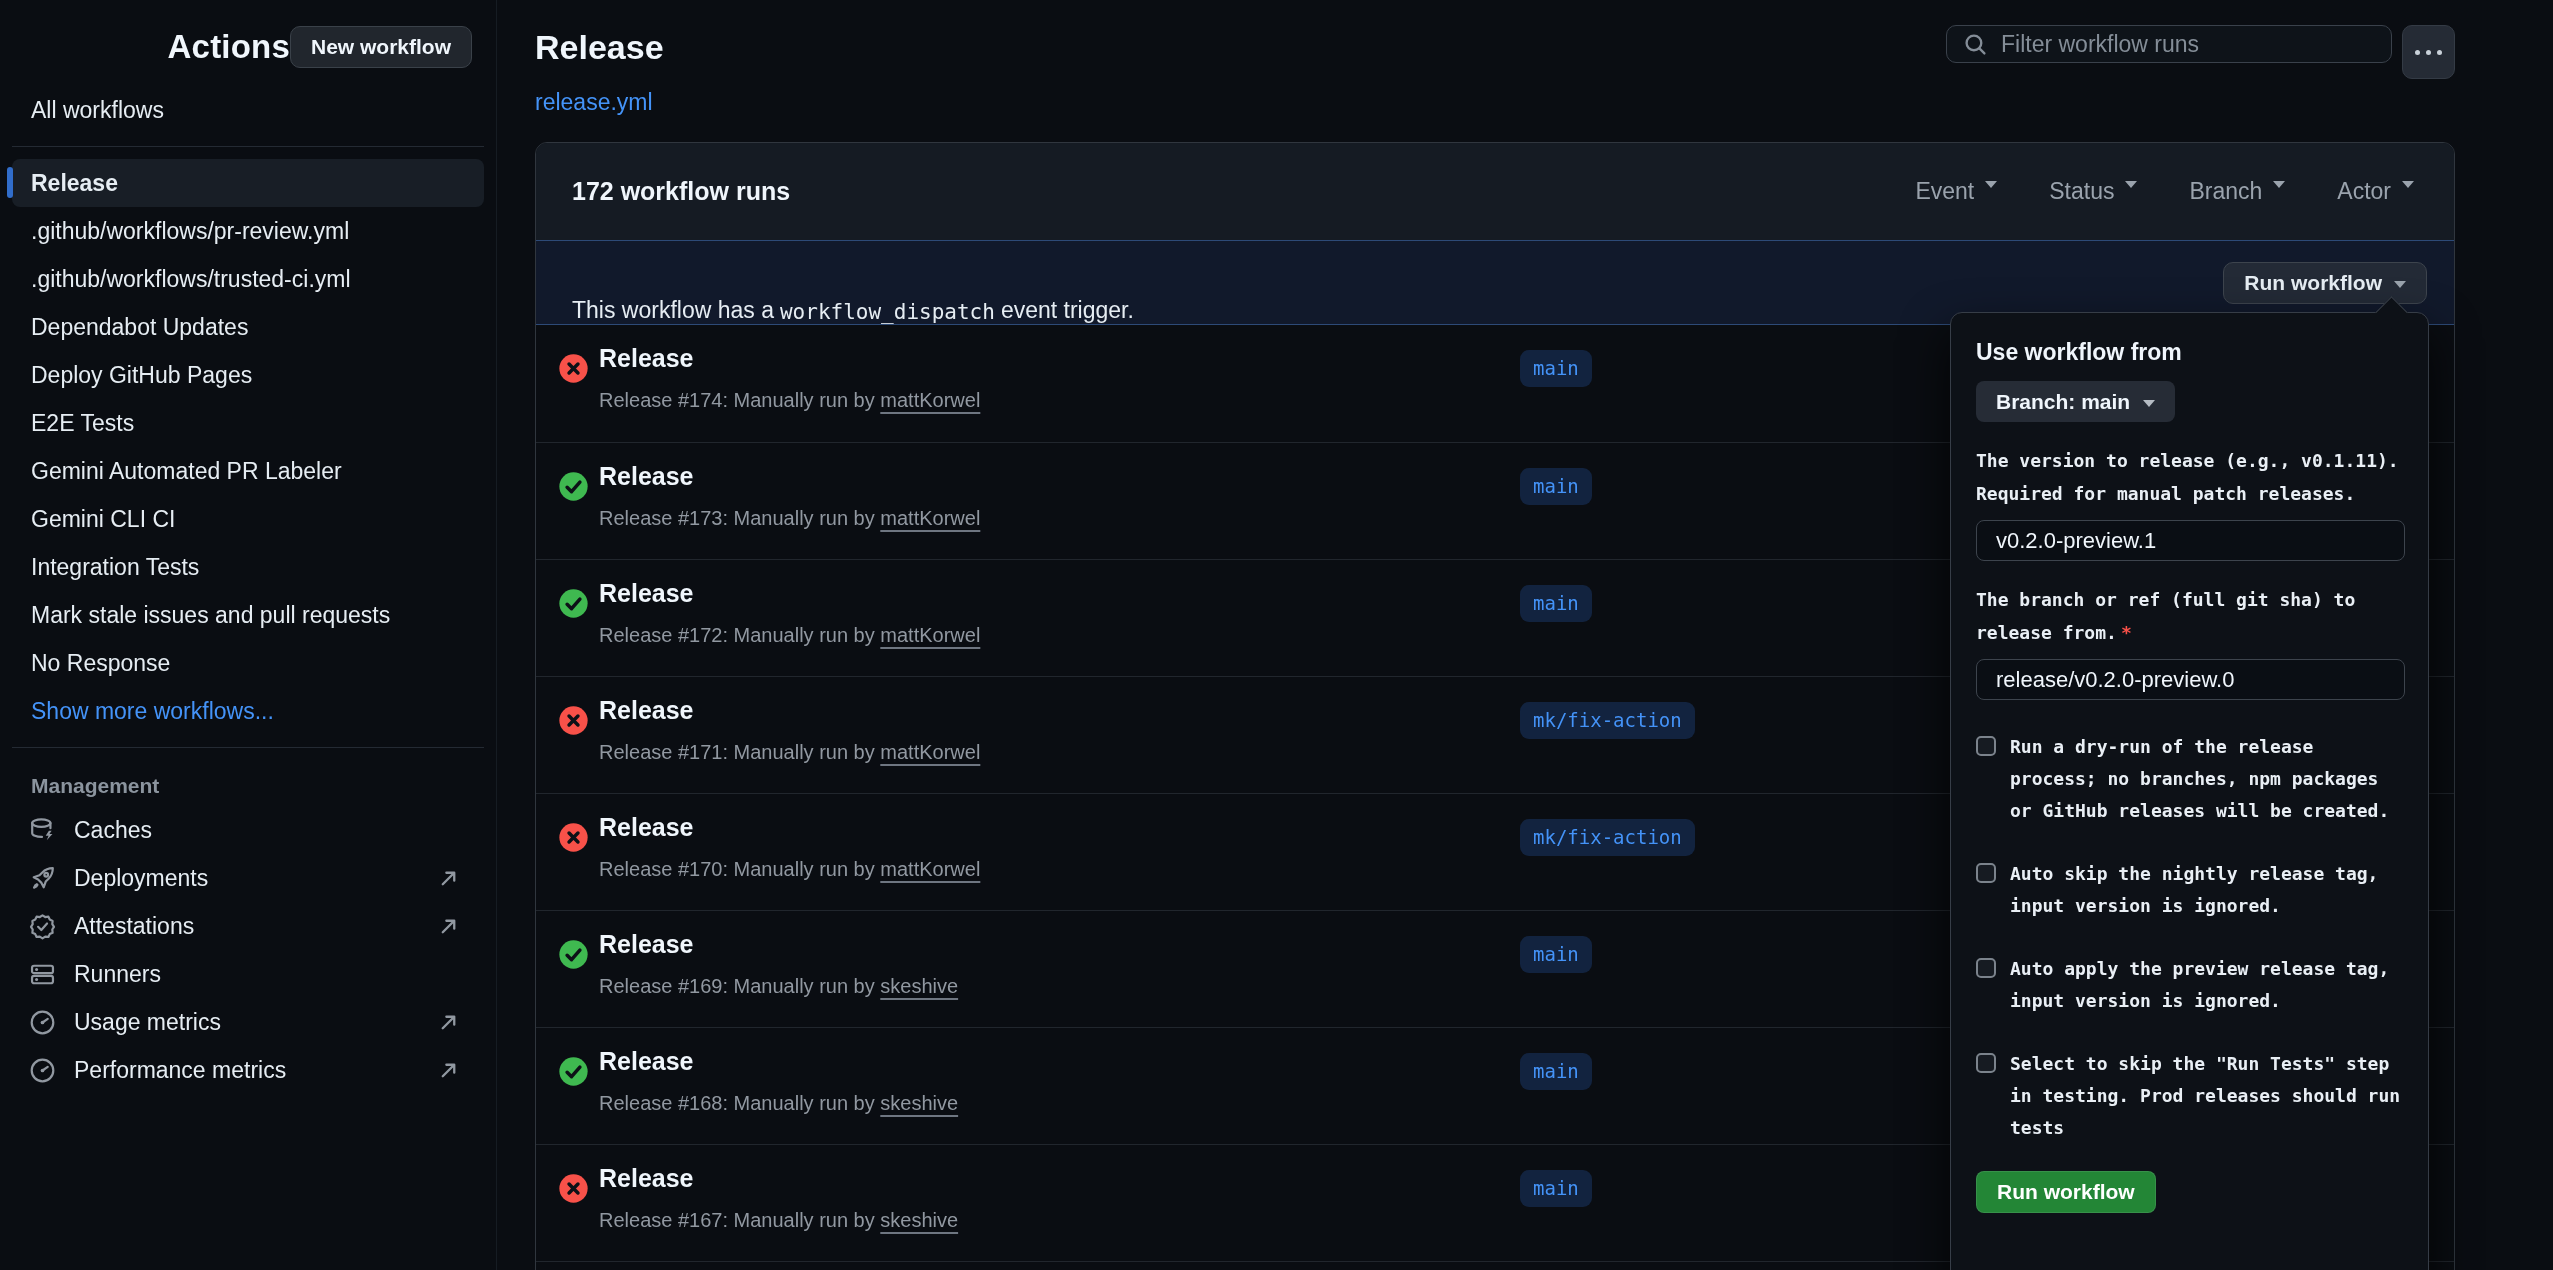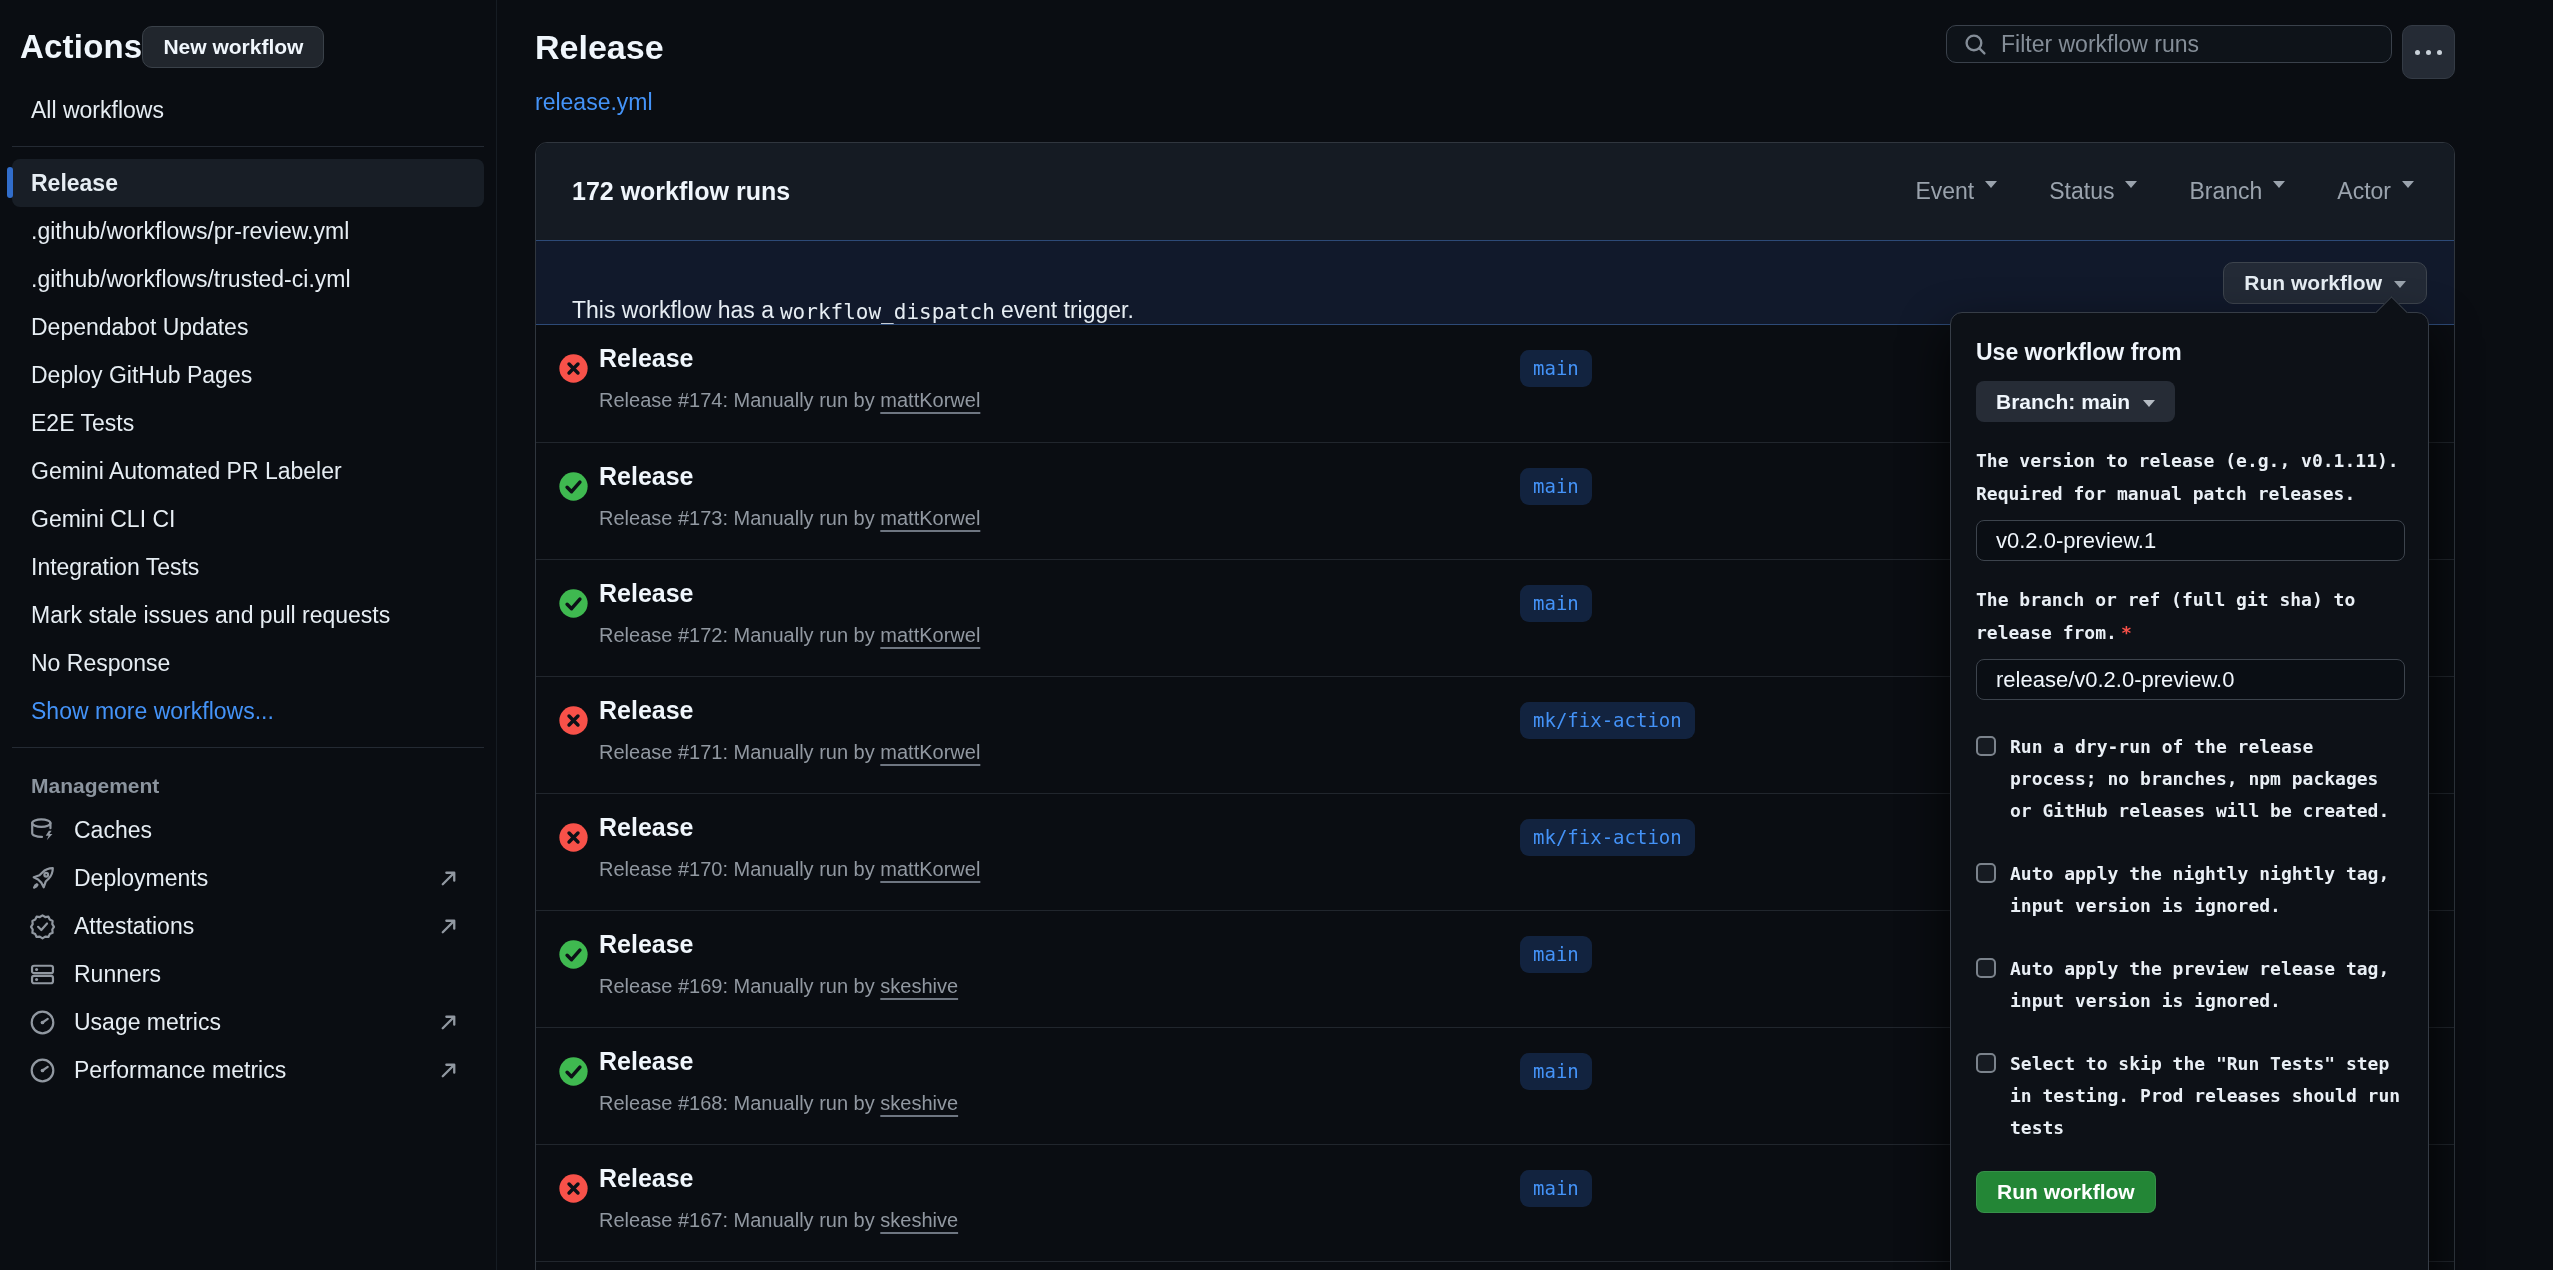--- a/index.html
+++ b/index.html
@@ -8,21 +8,21 @@
     --selected-bar:#316dca;
   }
   *{box-sizing:border-box;margin:0;padding:0}
   html,body{background:#05070a}
   body{font-family:"Liberation Sans","DejaVu Sans",sans-serif;color:var(--fg)}
   .page{position:relative;width:2553px;height:1270px;background:#0a0d12;overflow:hidden}
   .mono{font-family:"DejaVu Sans Mono","Liberation Mono",monospace}
 
   
   .sidebar{position:absolute;left:0;top:0;width:497px;height:100%;border-right:1px solid #161c23;padding-top:26px}
-  .sidebar-head{display:flex;align-items:center;justify-content:flex-start;padding:0 24px 0 20px}
+  .sidebar-head{display:flex;align-items:center;justify-content:flex-end;padding:0 24px 0 20px}
   .sidebar-title{font-size:33px;font-weight:700;letter-spacing:.2px}
   .btn{display:inline-flex;align-items:center;justify-content:center;background:#21262d;border:1px solid #3a4149;border-radius:10px;color:var(--fg);font-size:21px;font-weight:600;height:42px;padding:0 20px;cursor:pointer;font-family:inherit}
   .nav{margin-top:18px;padding:0 12px}
   .nav-item{position:relative;display:flex;align-items:center;height:48px;padding-left:19px;font-size:23px;color:#e6edf3;border-radius:8px;cursor:pointer;text-decoration:none}
   .nav-item.selected{background:#181e26;font-weight:700}
   .nav-item.selected::before{content:"";position:absolute;left:-5px;top:8px;width:6px;height:31px;border-radius:4px;background:var(--selected-bar)}
   .nav-item.blue{color:var(--accent)}
   .side-divider{height:1px;background:var(--divider);margin:12px 0}
   .mgmt-heading{padding:14px 0 8px 19px;font-size:21px;font-weight:700;color:#8b949e}
   .mgmt-item{display:flex;align-items:center;height:48px;padding-left:17px;font-size:23px;color:#e6edf3;cursor:pointer;border-radius:8px;text-decoration:none}
@@ -448,21 +448,21 @@
     <input class="panel-input" type="text" value="v0.2.0-preview.1" style="">
     <div class="help mono"><span>The branch or ref (full git sha) to release from.</span><span class="req">*</span></div>
     <input class="panel-input" type="text" value="release/v0.2.0-preview.0" style="">
     <div>
         <div class="cb-row">
     <span class="cb-box"></span>
     <span class="cb-label mono">Run a dry-run of the release process; no branches, npm packages or GitHub releases will be created.</span>
   </div>
         <div class="cb-row">
     <span class="cb-box"></span>
-    <span class="cb-label mono">Auto apply the nightly nightly tag, input version is ignored.</span>
+    <span class="cb-label mono">Auto skip the nightly release tag, input version is ignored.</span>
   </div>
         <div class="cb-row">
     <span class="cb-box"></span>
     <span class="cb-label mono">Auto apply the preview release tag, input version is ignored.</span>
   </div>
         <div class="cb-row">
     <span class="cb-box"></span>
     <span class="cb-label mono">Select to skip the "Run Tests" step in testing. Prod releases should run tests</span>
   </div>
       </div>

